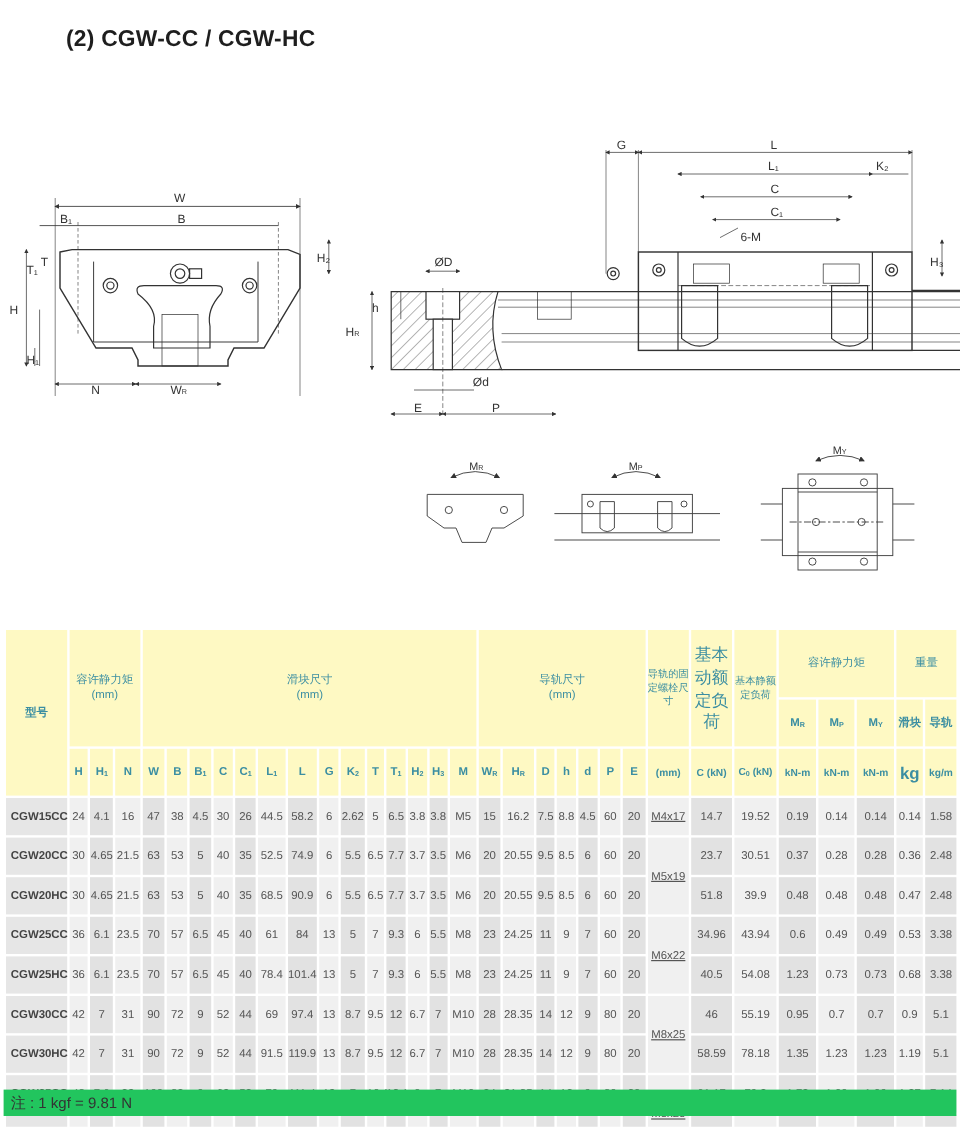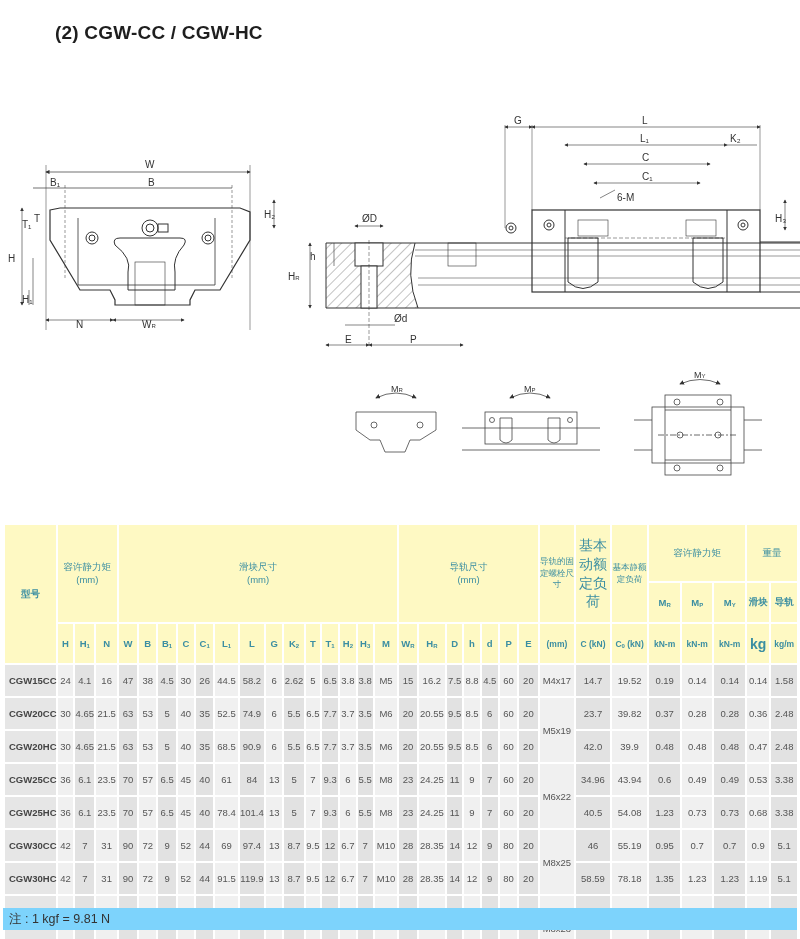--- a/index.html
+++ b/index.html
@@ -10,22 +10,22 @@
 
   .spec-table { position:absolute; left:3px; top:523px; width:796px; border-collapse:separate; border-spacing:2px; table-layout:fixed; font-family:"Liberation Sans", sans-serif; }
   .spec-table td, .spec-table th { text-align:center; vertical-align:middle; padding:0; font-size:9.5px; color:#555; }
   .spec-table th { color:#3b8ea2; font-weight:600; background:#fef9c3; font-size:9.5px; }
   .spec-table th.grp { font-weight:500; line-height:1.35; }
   .spec-table tr.h1 th { height:56px; }
   .spec-table tr.h3 th { height:39px; }
   .spec-table tr.data td { height:31px; background:#f0f0f0; }
   .spec-table tr.data td.alt { background:#e2e2e2; }
   .spec-table tr.data td.model { font-weight:700; color:#444; font-size:9.5px; text-align:left; padding-left:4px; background:#e6e6e6; }
-  .spec-table td.bolt { background:#f0f0f0 !important; }
-  .note { position:absolute; left:3px; top:908px; width:794px; height:22px; background:#7dd3fc; font-size:12.5px; color:#333; line-height:22px; padding-left:6px; box-sizing:border-box; font-family:"Liberation Sans", sans-serif; }
+  .spec-table td.bolt { background:#f0f0f0 !important;text-decoration:underline; }
+  .note { position:absolute; left:3px; top:908px; width:794px; height:22px; background:#22c55e; font-size:12.5px; color:#333; line-height:22px; padding-left:6px; box-sizing:border-box; font-family:"Liberation Sans", sans-serif; }
   sub { font-size:6px; vertical-align:-1px; }
 </style>
 </head>
 <body>
 
 <div class="title">(2) CGW-CC / CGW-HC</div>
 
 <svg class="drawings" viewBox="0 90 800 420" width="800" height="420">
   <defs>
     <pattern id="hatch" width="7" height="7" patternUnits="userSpaceOnUse" patternTransform="rotate(45)">
@@ -334,21 +334,21 @@
         <td>M6</td>
         <td class="alt">20</td>
         <td>20.55</td>
         <td class="alt">9.5</td>
         <td>8.5</td>
         <td class="alt">6</td>
         <td>60</td>
         <td class="alt">20</td>
         <td class="bolt" rowspan="2">M5x19</td>
         <td class="alt">23.7</td>
-        <td>39.82</td>
+        <td>30.51</td>
         <td class="alt">0.37</td>
         <td>0.28</td>
         <td class="alt">0.28</td>
         <td>0.36</td>
         <td class="alt">2.48</td>
       </tr>
       <tr class="data">
         <td class="model">CGW20HC</td>
         <td>30</td>
         <td class="alt">4.65</td>
@@ -367,21 +367,21 @@
         <td>3.7</td>
         <td class="alt">3.5</td>
         <td>M6</td>
         <td class="alt">20</td>
         <td>20.55</td>
         <td class="alt">9.5</td>
         <td>8.5</td>
         <td class="alt">6</td>
         <td>60</td>
         <td class="alt">20</td>
-        <td class="alt">42.0</td>
+        <td class="alt">51.8</td>
         <td>39.9</td>
         <td class="alt">0.48</td>
         <td>0.48</td>
         <td class="alt">0.48</td>
         <td>0.47</td>
         <td class="alt">2.48</td>
       </tr>
       <tr class="data">
         <td class="model">CGW25CC</td>
         <td>36</td>

